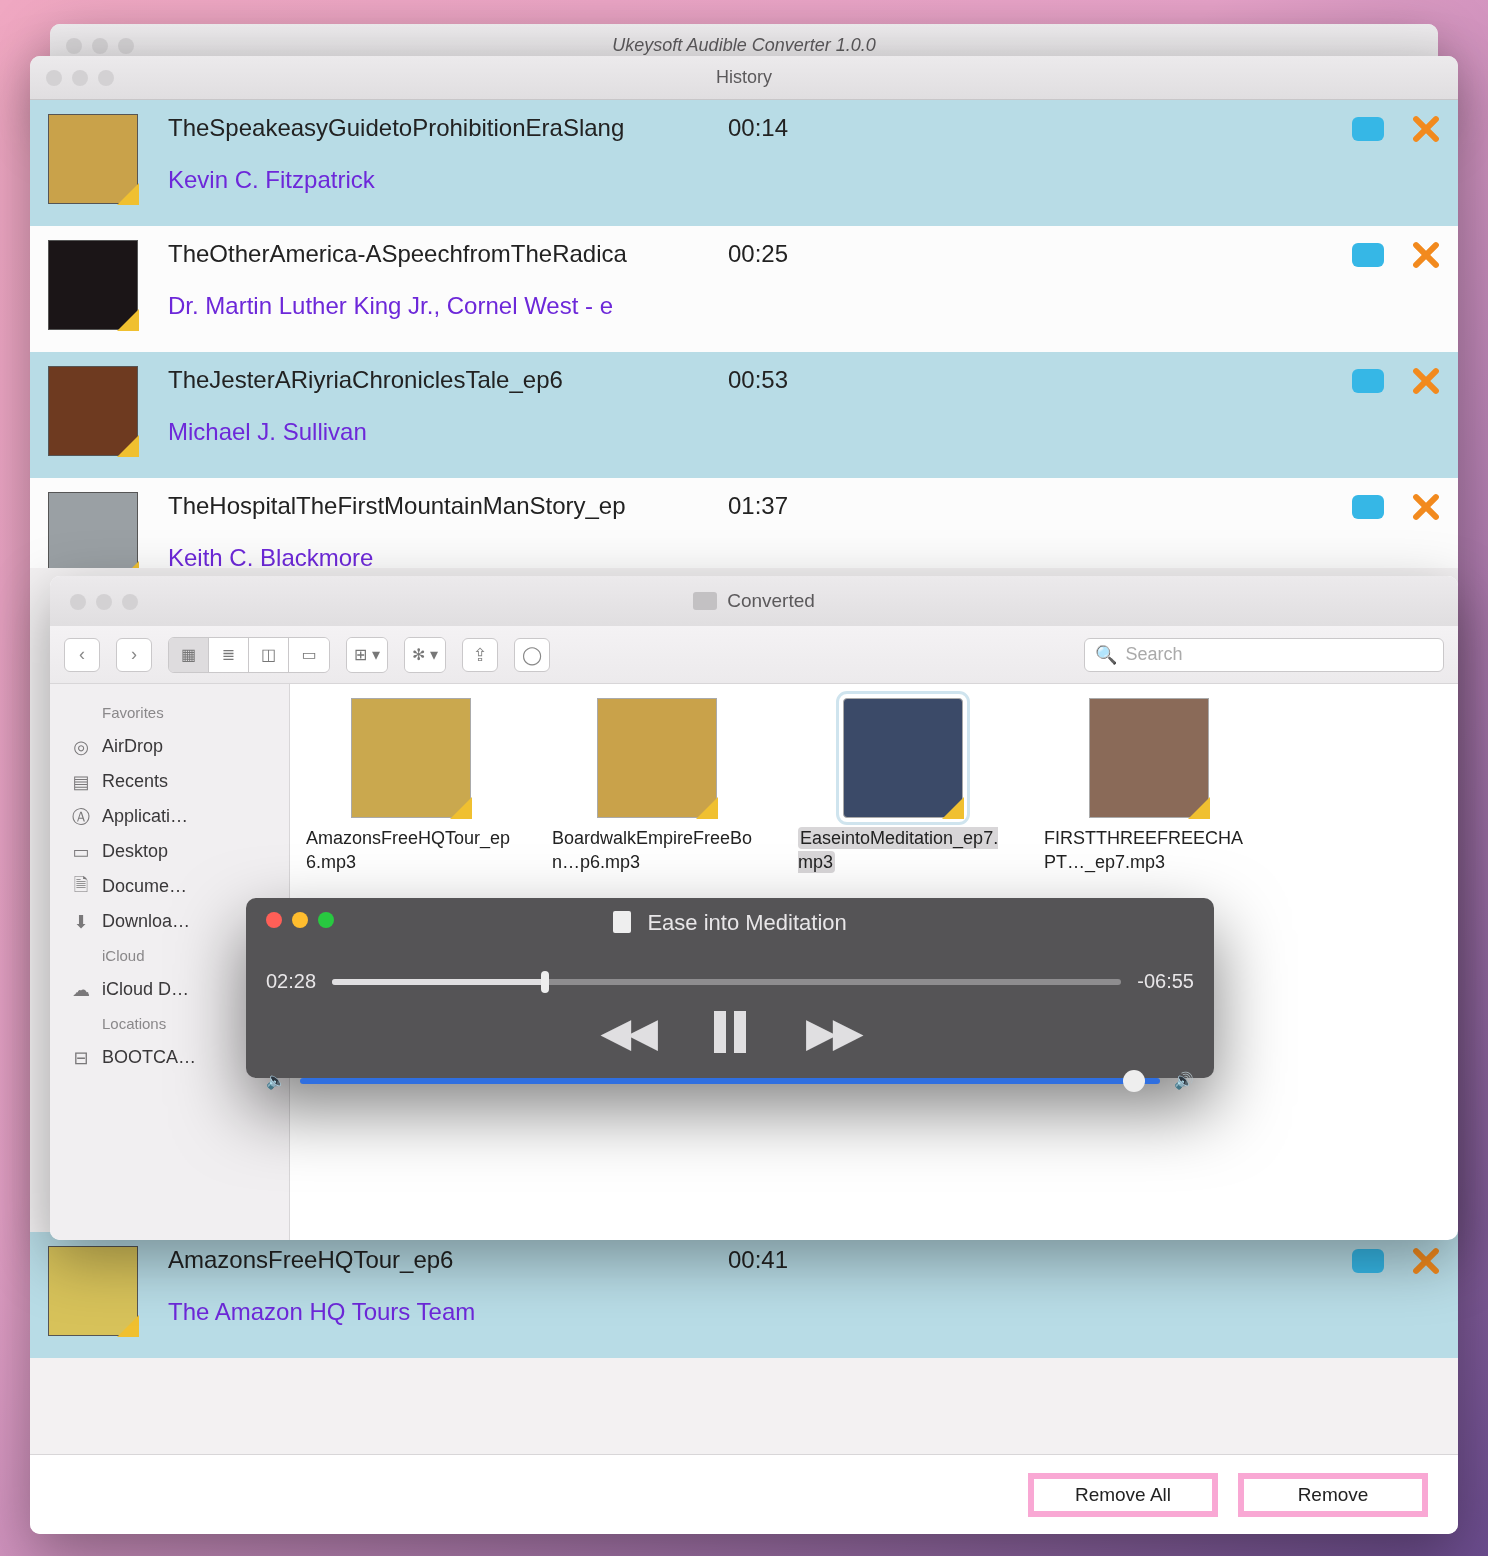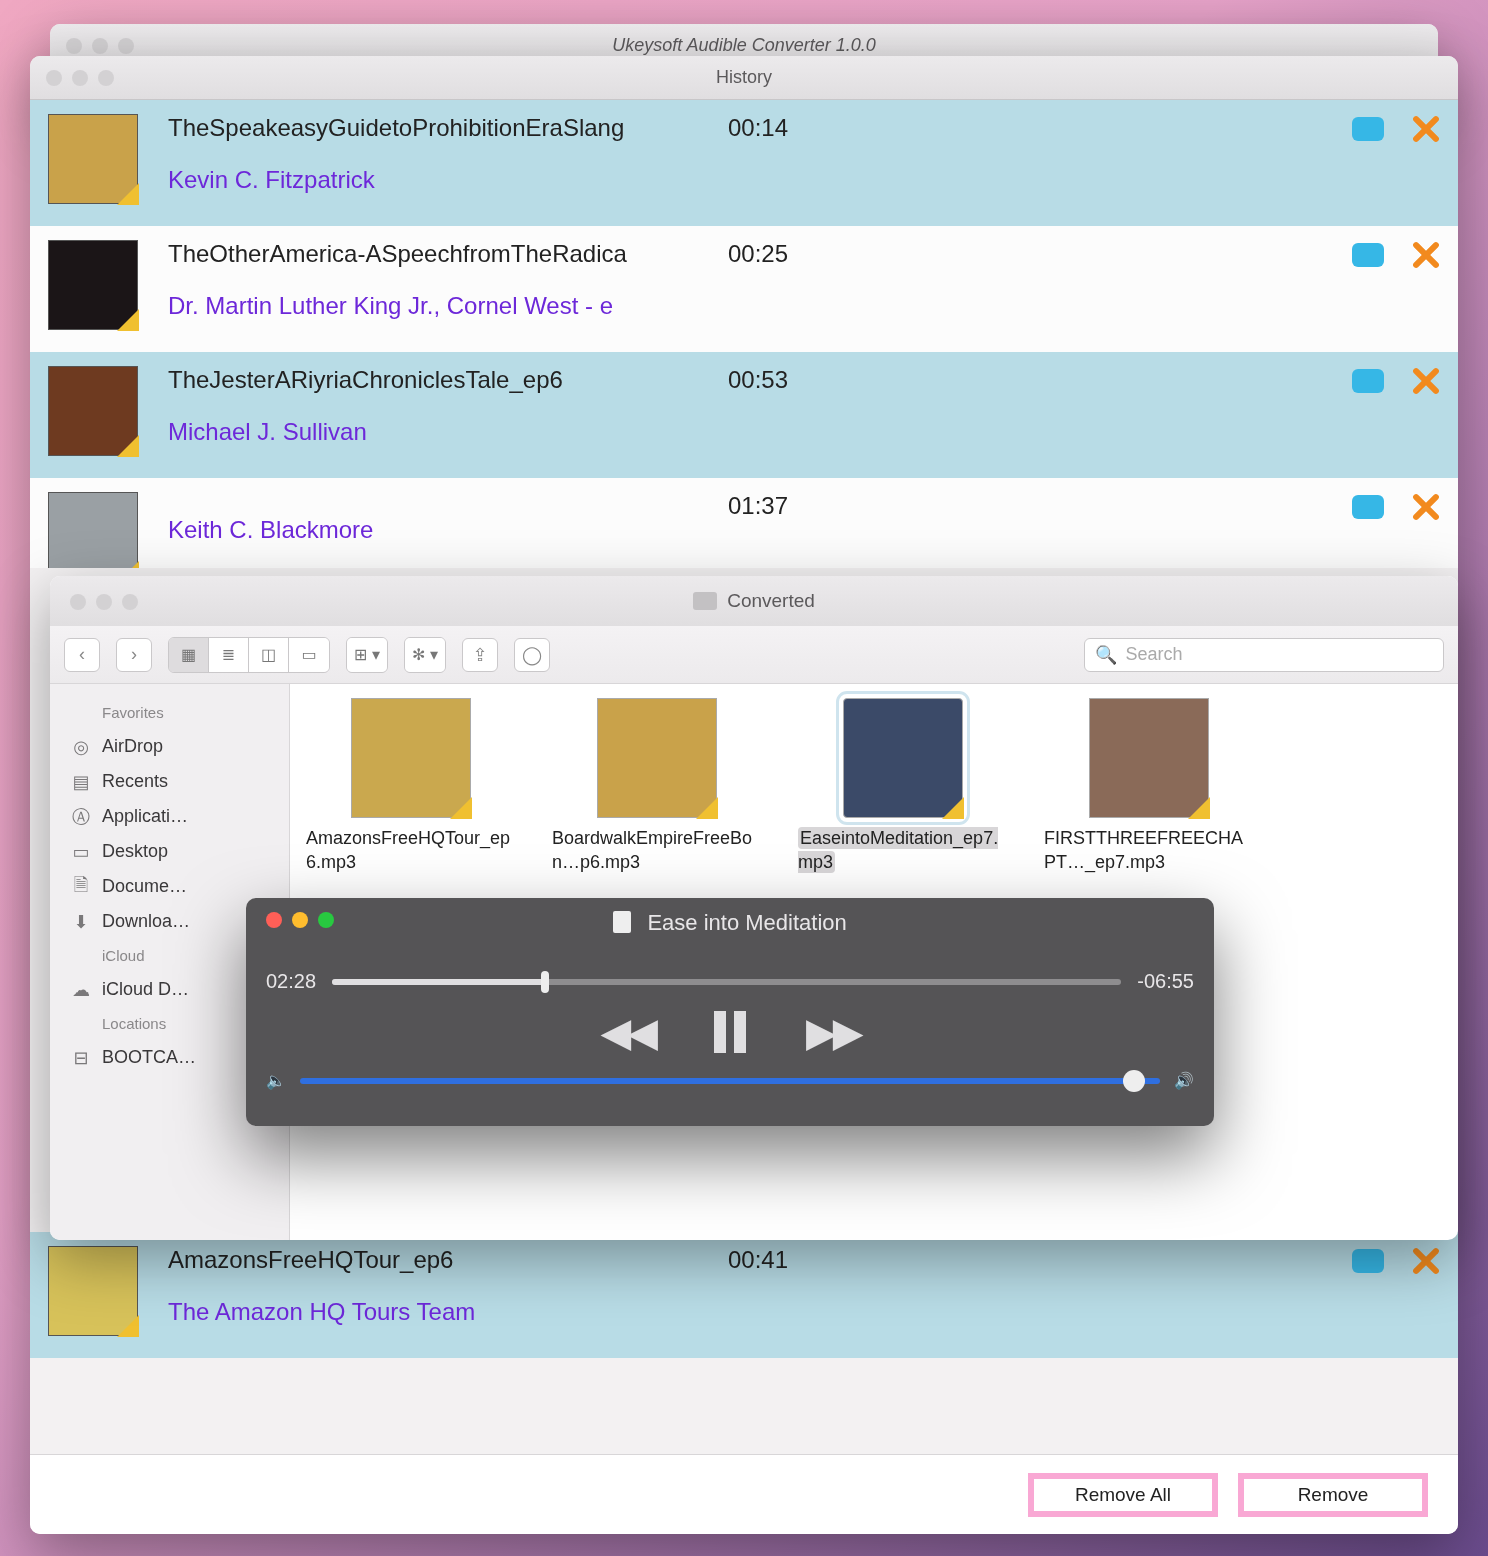--- a/index.html
+++ b/index.html
@@ -55,21 +55,21 @@
 .sb-item .gly { width:22px; height:18px; display:inline-flex;align-items:center;justify-content:center;color:#7a787a; font-size:18px; }
 .content { flex:1; padding:14px 16px; display:flex; flex-wrap:wrap; gap:30px 36px; align-content:flex-start; overflow:hidden; }
 .file { width:210px; text-align:left; }
 .file .thumb { width:120px; height:120px; margin:0 auto; background:linear-gradient(135deg,#b89060,#6e4b2a); border:1px solid #aaa; position:relative; }
 .file .thumb::after { content:""; position:absolute; right:-2px; bottom:-2px; border-width:0 0 22px 22px; border-style:solid; border-color:transparent transparent #f0c030 transparent; }
 .file .fname { font-size:18px; color:#222; margin-top:8px; line-height:24px; word-break:break-all; }
 .file.sel .thumb { outline:3px solid #cfe4ee; outline-offset:4px; border-radius:4px; }
 .file.sel .fname span { background:#d8d6d8; border-radius:4px; padding:1px 2px; }
 
 
-#player-window { position:absolute; left:246px; top:898px; width:968px; height:228px; background:#555456; border-radius:10px; box-shadow:0 30px 70px rgba(0,0,0,.5); padding:8px 20px 0; }
+#player-window { position:absolute; left:246px; top:898px; width:968px; height:180px; background:#555456; border-radius:10px; box-shadow:0 30px 70px rgba(0,0,0,.5); padding:8px 20px 0; }
 .p-traffic { display:flex; gap:10px; margin:6px 0 0 0; }
 .p-traffic span:nth-child(1){width:16px;height:16px;border-radius:50%;background:#ff5f57;}
 .p-traffic span:nth-child(2){width:16px;height:16px;border-radius:50%;background:#ffbd2e;}
 .p-traffic span:nth-child(3){width:16px;height:16px;border-radius:50%;background:#28c940;}
 .p-title { position:absolute; top:10px; left:0; right:0; text-align:center; color:#e8e6e8; font-size:22px; }
 .p-title .doc { display:inline-block; width:18px; height:22px; background:#eee; border-radius:2px; margin-right:10px; position:relative; top:3px; }
 .timeline { display:flex; align-items:center; gap:16px; margin-top:42px; color:#e8e6e8; font-size:20px; }
 .track { flex:1; height:6px; background:#8e8d8f; border-radius:3px; position:relative; }
 .track .play-prog { position:absolute; left:0; top:0; bottom:0; background:#e0dfe1; border-radius:3px; }
 .track .knob { position:absolute; top:-8px; width:8px; height:22px; background:#eee; border-radius:4px; }
@@ -137,20 +137,21 @@
         </div>
         <div class="dur">00:53</div>
         <div class="row-right">
           <span class="cloud-icon"></span>
           <span class="x-icon"></span>
         </div>
       </div>
       <div class="hrow even" style="height: 90px; overflow: hidden;">
         <div class="cover" style="background:#9aa0a4"></div>
         <div class="meta">
+          <div class="t">TheHospitalTheFirstMountainManStory_ep</div>
           <div class="a">Keith C. Blackmore</div>
         </div>
         <div class="dur">01:37</div>
         <div class="row-right">
           <span class="cloud-icon"></span>
           <span class="x-icon"></span>
         </div>
       </div>
       <div style="height: 664px;"></div>
       <div class="hrow odd">

